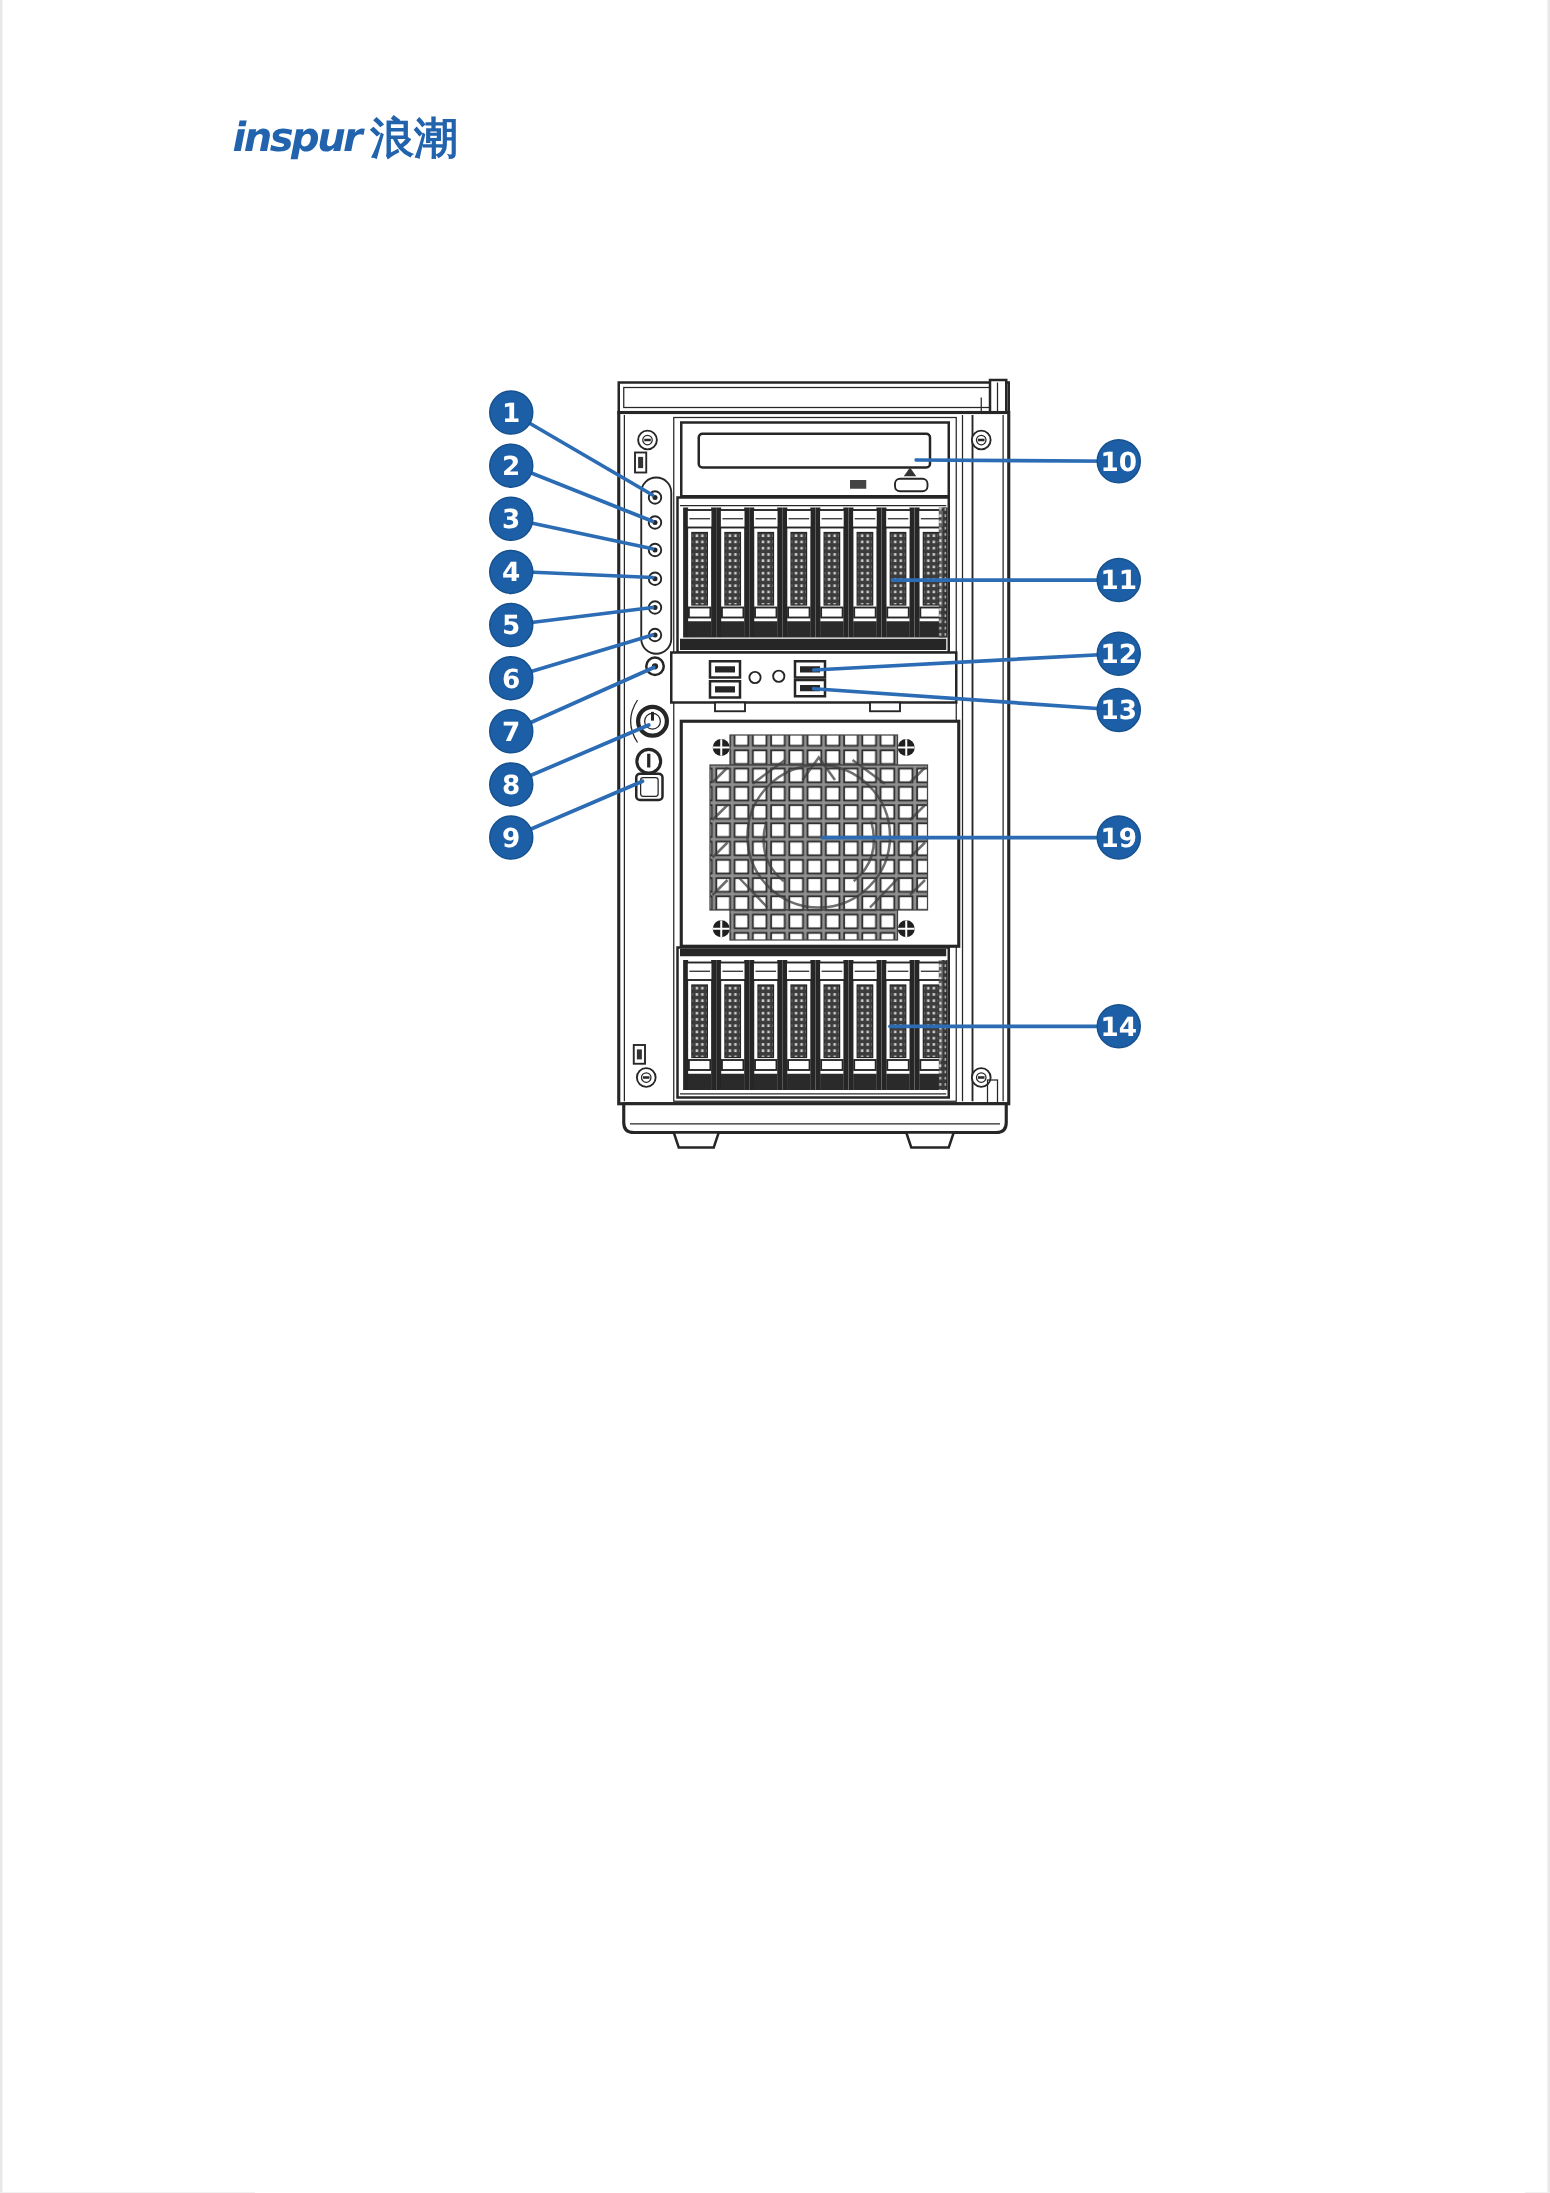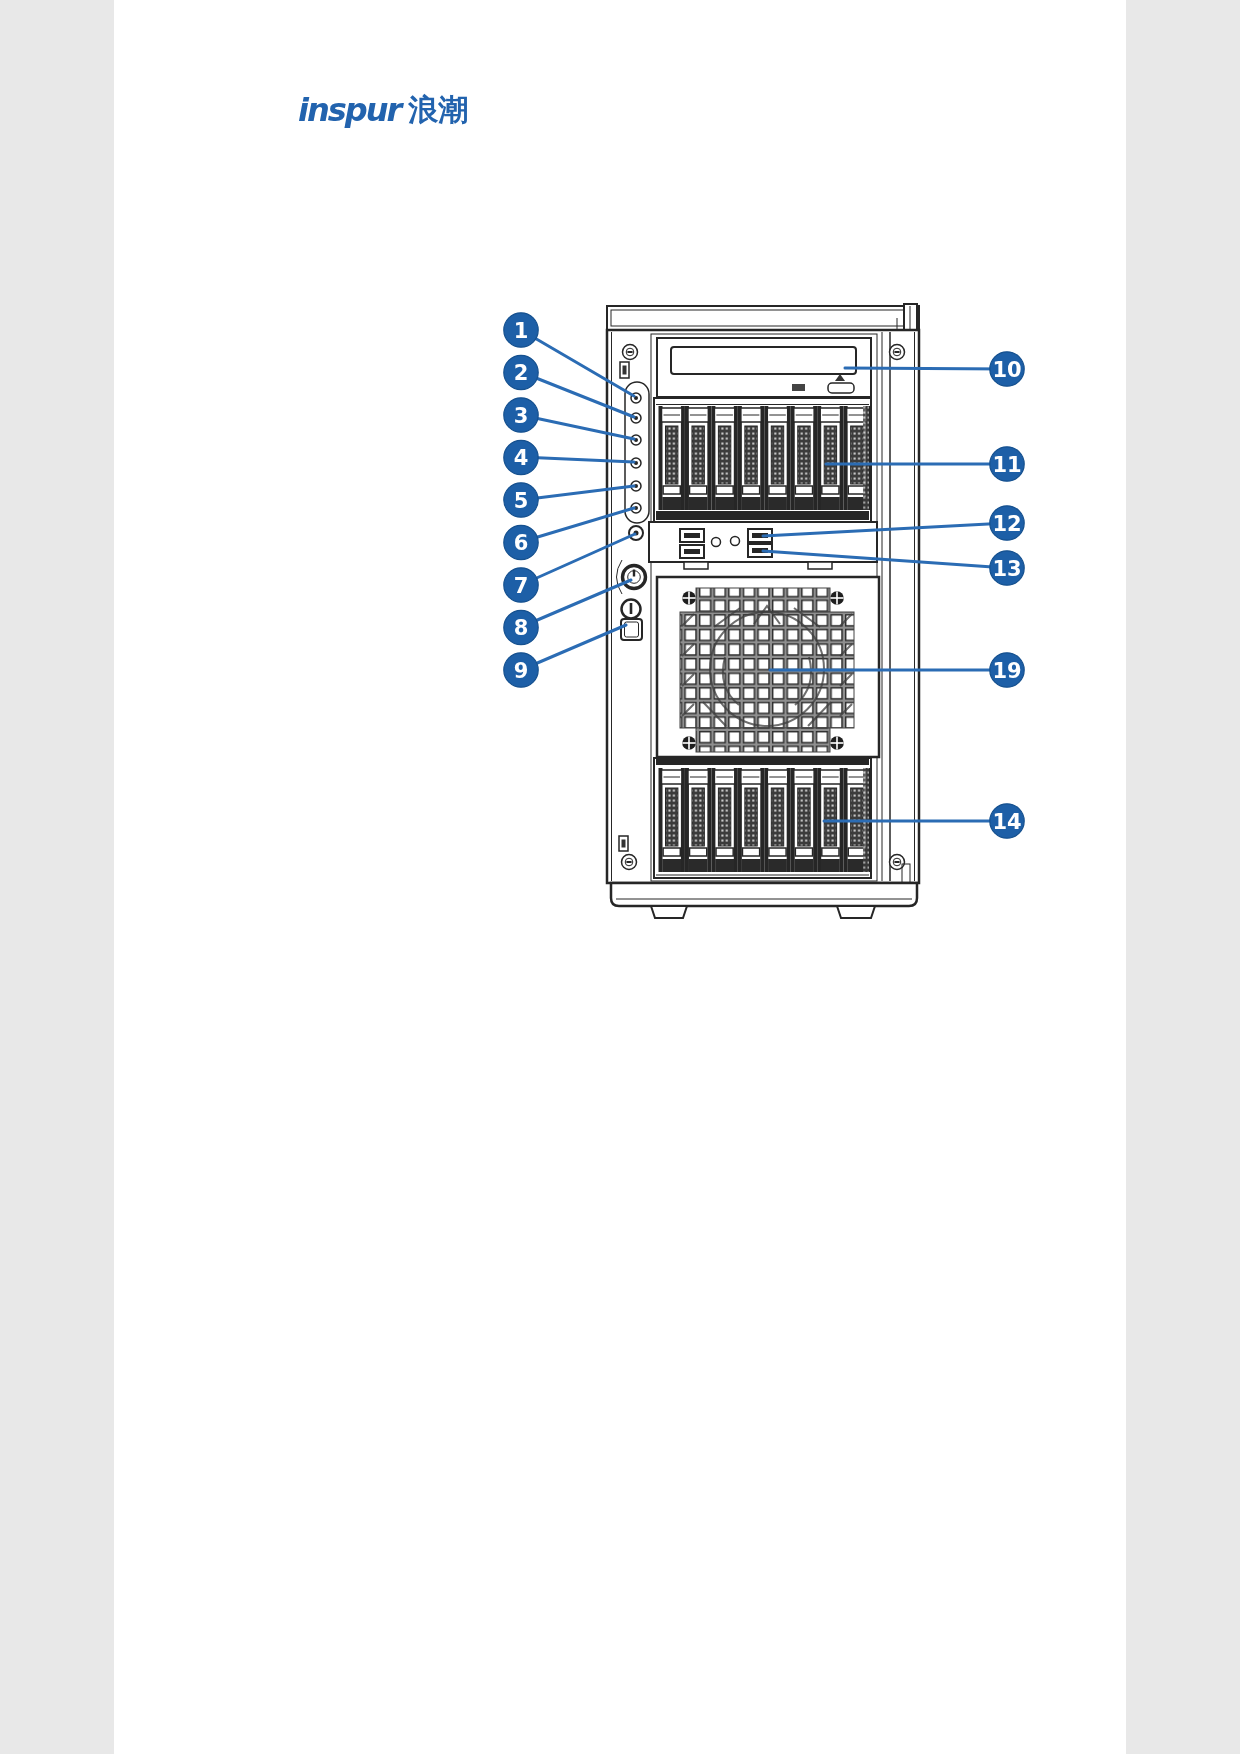--- a/index.html
+++ b/index.html
@@ -4,35 +4,35 @@
 <style>
   :root{
     --accent:#1d5fa7;
     --accent-line:#2b6cb4;
     --ink:#262626;
     --page-bg:#ffffff;
     --logo-blue:#2263ae;
   }
   html,body{margin:0;padding:0;background:#e8e8e8;}
   .page{
-    position:relative;width:1012px;height:1754px;margin:0 auto;
+    position:relative;width:1236px;height:1754px;margin:0 auto;
     background:var(--page-bg);overflow:hidden;
     font-family:"Liberation Sans",sans-serif;
   }
   .logo{
     position:absolute;left:184px;top:92px;height:36px;
     display:flex;align-items:center;color:var(--logo-blue);white-space:nowrap;
   }
   .logo .brand{
     font-family:"DejaVu Sans",sans-serif;
     font-weight:800;font-style:italic;font-size:32px;letter-spacing:-2px;
   }
   .logo .cjk{
     font-family:"DejaVu Sans",sans-serif;
-    font-weight:700;font-size:30px;margin-left:8px;
+    font-weight:700;font-size:35px;margin-left:8px;
   }
   svg.figure{position:absolute;left:385px;top:288px;width:538px;height:634px;}
   
   .s25{stroke:var(--ink);stroke-width:2.5;fill:#fff;}
   .s2{stroke:var(--ink);stroke-width:2;fill:#fff;}
   .s15{stroke:var(--ink);stroke-width:1.5;fill:#fff;}
   .thin{stroke:var(--ink);stroke-width:1;fill:none;}
   .ink{fill:var(--ink);}
   .callout-line{stroke:var(--accent-line);stroke-width:3;stroke-linecap:round;fill:none;}
   .callout-circle{fill:var(--accent);stroke:#16518f;stroke-width:1.2;}

